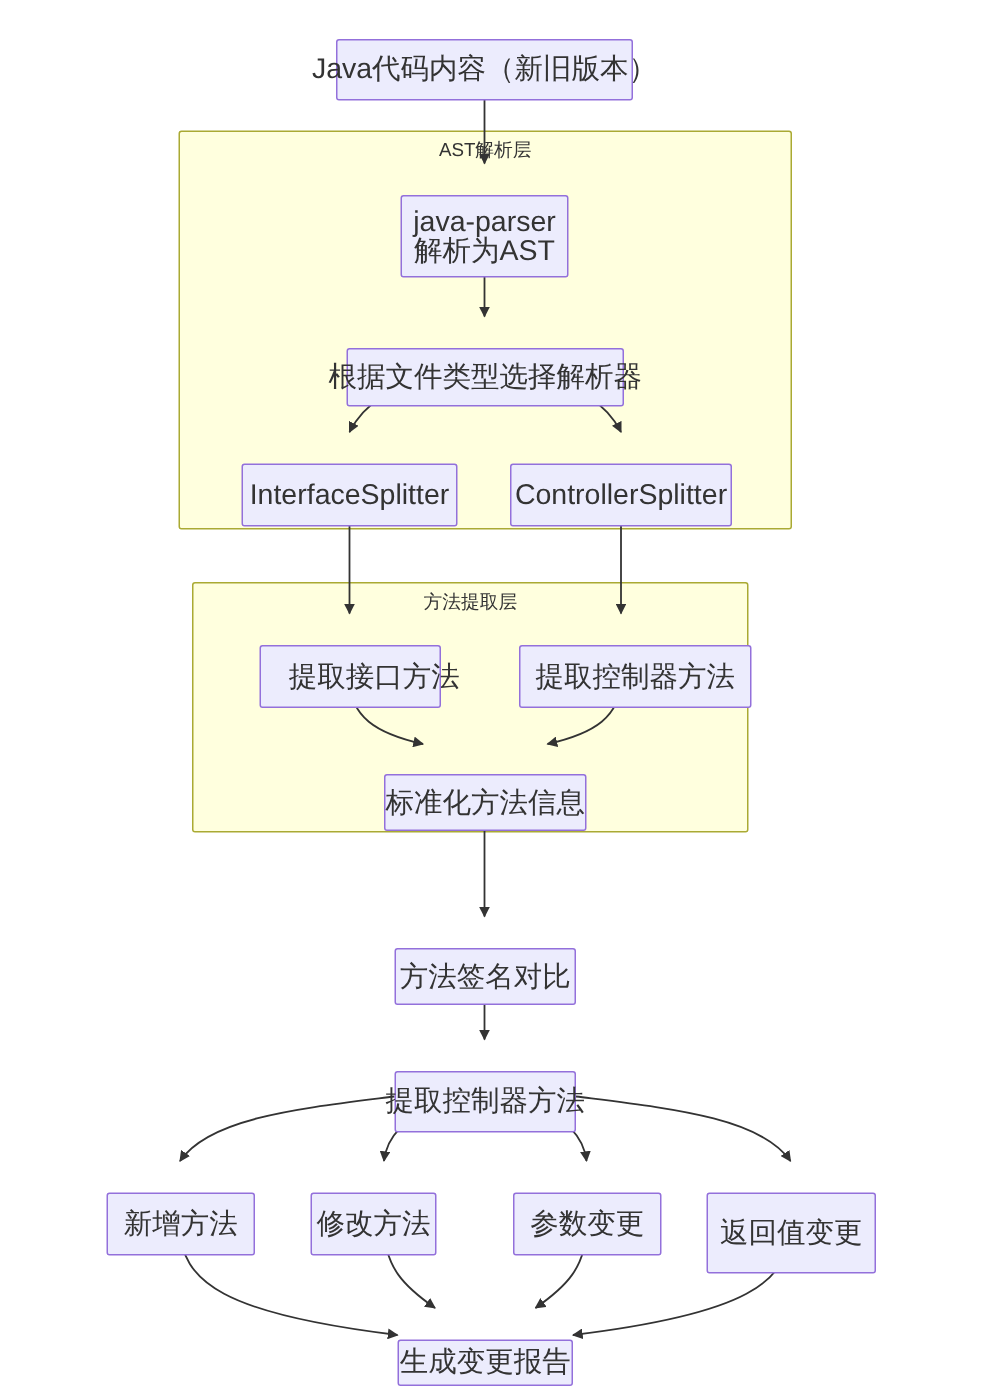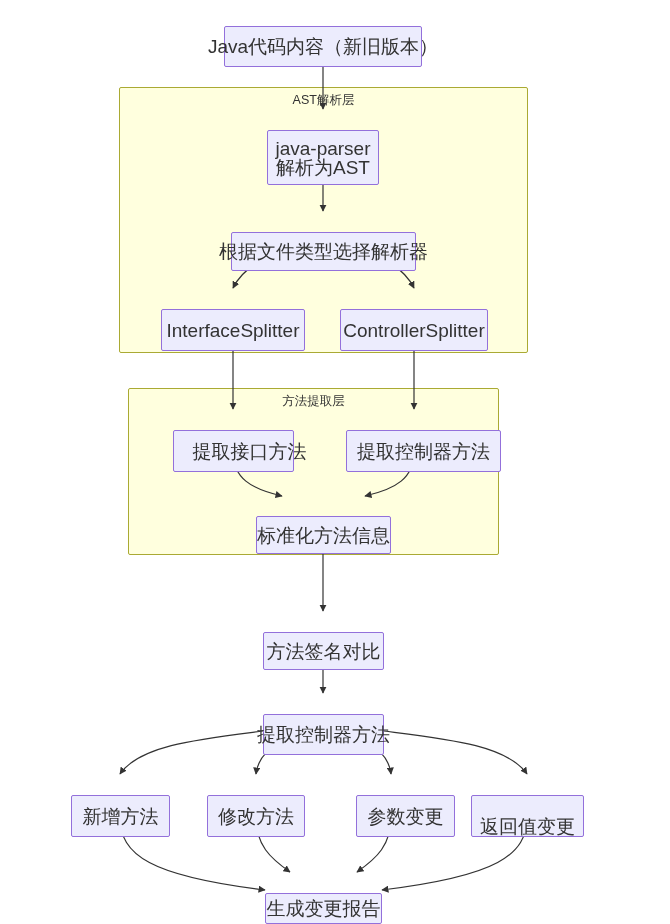--- a/index.html
+++ b/index.html
@@ -163,29 +163,29 @@
   </div>
 
   <div class="node" style="left:263px; top:694px; width:121px; height:41px;">
     <span class="line">提取控制器方法</span>
   </div>
 
   <div class="node" style="left:71px; top:775px; width:99px; height:42px;">
     <span class="line">新增方法</span>
   </div>
 
-  <div class="node" style="left:207px; top:775px; width:98px; height:42px;">
+  <div class="node" style="left:207px; top:775px; width:84px; height:42px;">
     <span class="line">修改方法</span>
   </div>
 
-  <div class="node" style="left:356px; top:775px; width:99px; height:42px;">
+  <div class="node" style="left:342px; top:775px; width:99px; height:42px;">
     <span class="line">参数变更</span>
   </div>
 
-  <div class="node" style="left:471px; top:775px; width:113px; height:42px;justify-content:flex-end;">
+  <div class="node" style="left:471px; top:775px; width:113px; height:54px;">
     <span class="line">返回值变更</span>
   </div>
 
   <div class="node" style="left:265px; top:873px; width:117px; height:31px;align-items:center;">
     <span class="line">生成变更报告</span>
   </div>
 
 </div>
 
 </body></html>

